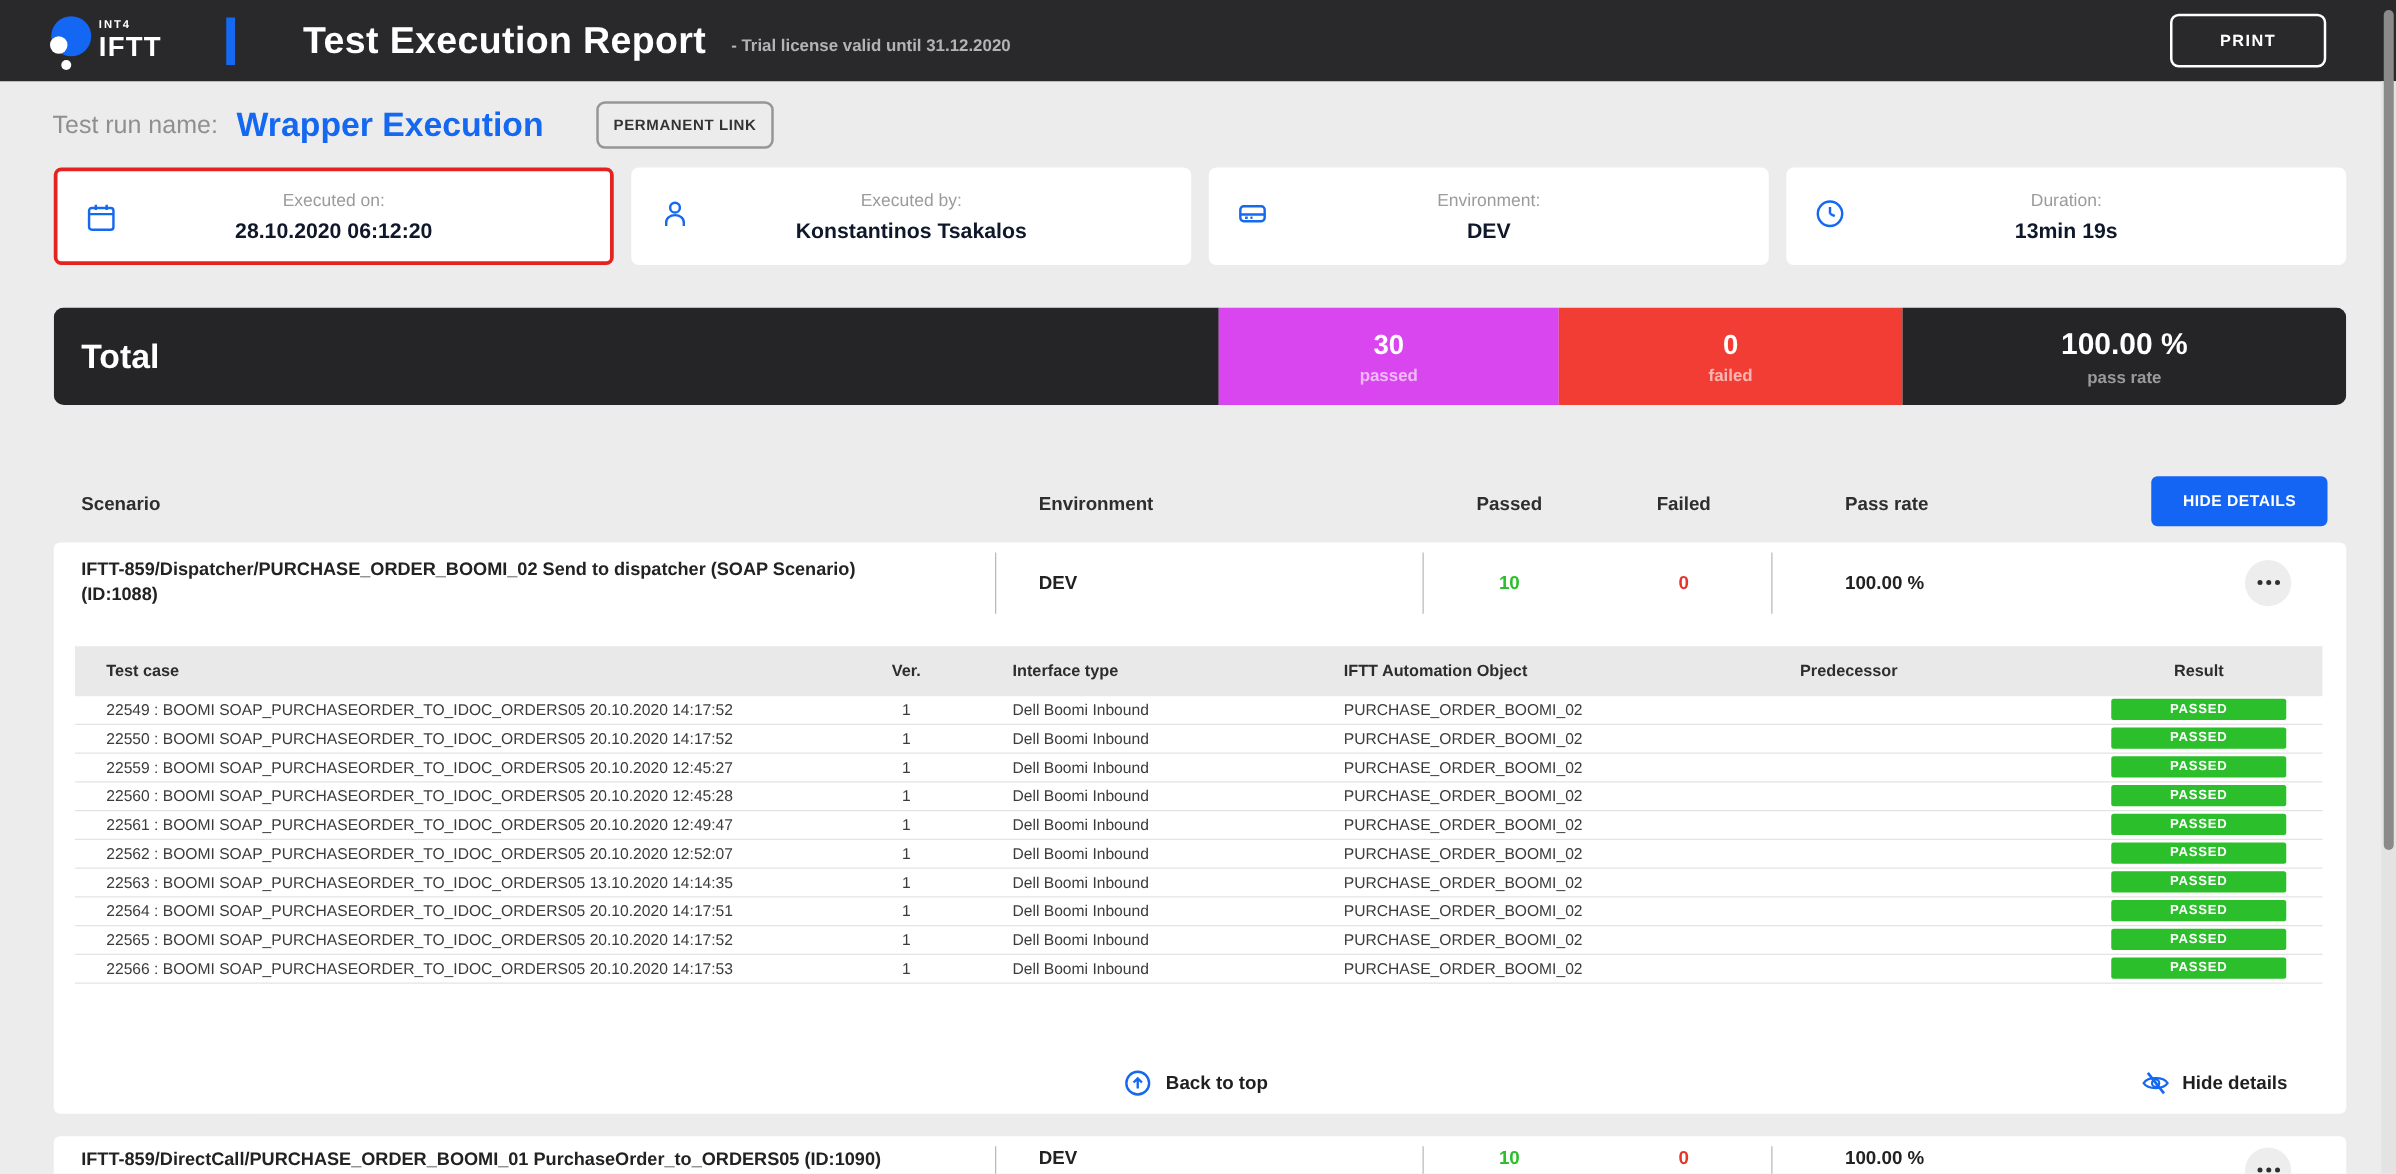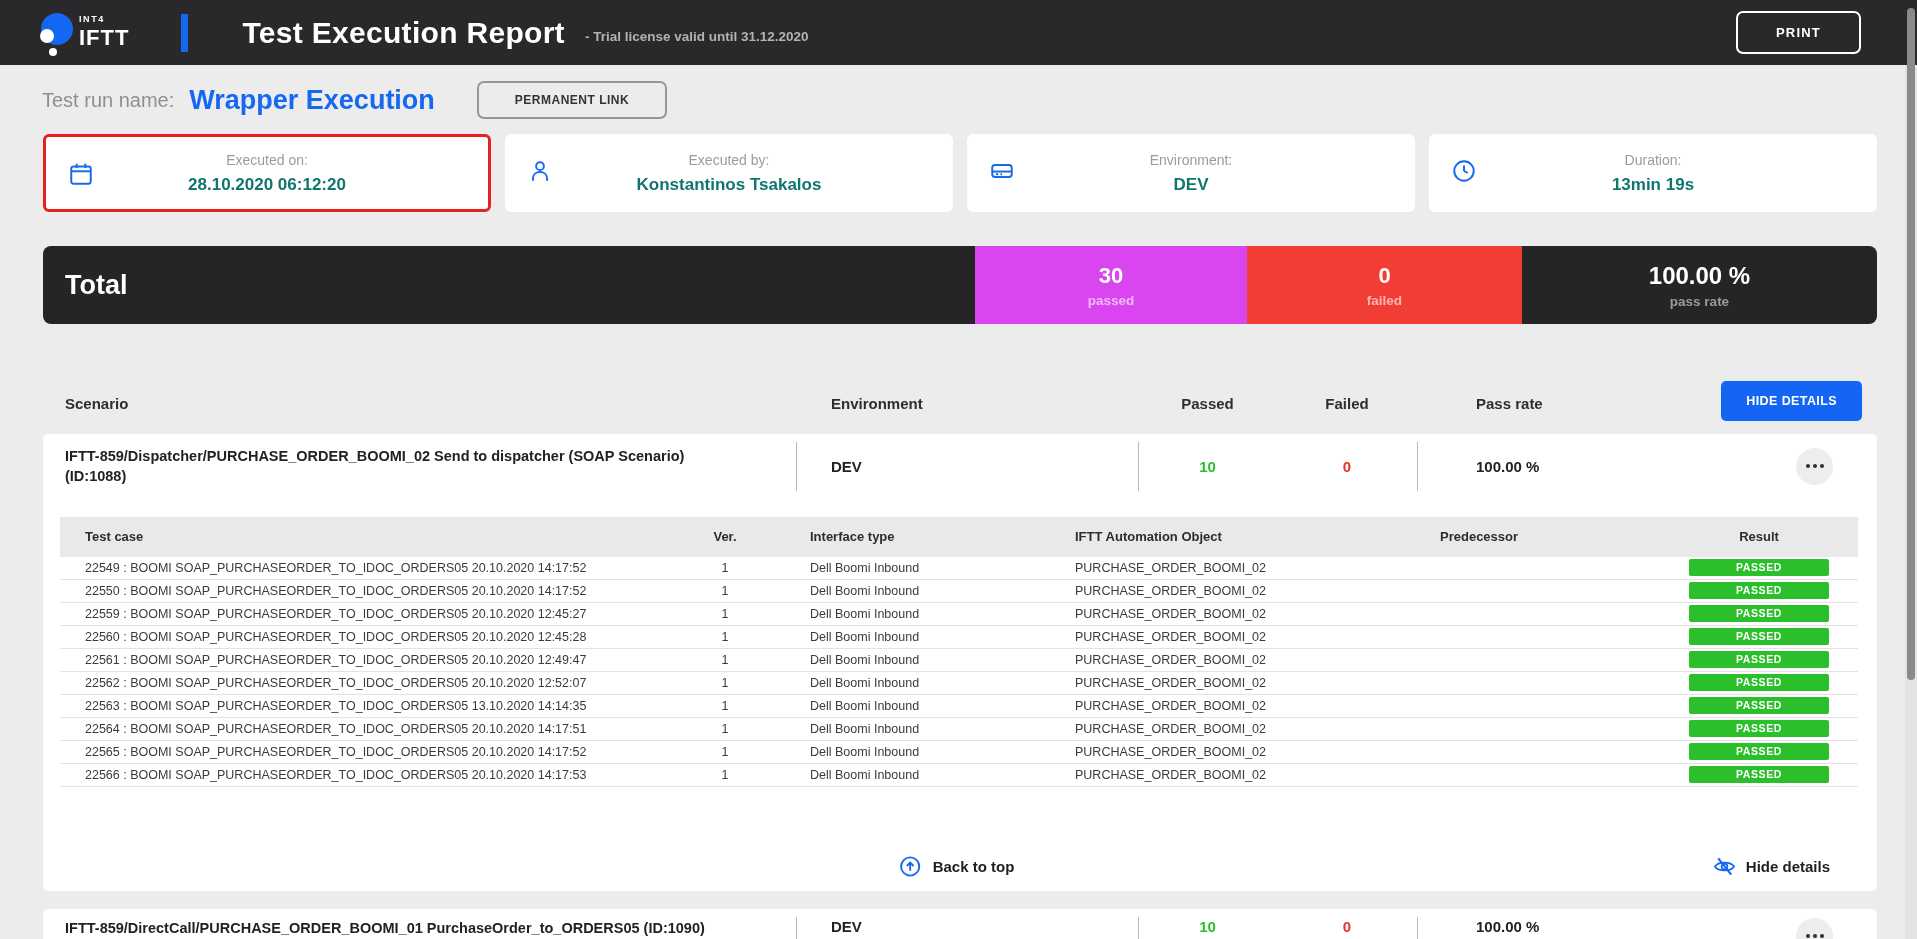--- a/index.html
+++ b/index.html
@@ -21,30 +21,30 @@
   .top-title { color:#fff; font-size:30px; font-weight:800; margin-left:54px; letter-spacing:.3px; white-space:nowrap; }
   .license { color:#b3b3b3; font-size:13.5px; font-weight:700; margin-left:20px; margin-top:8px; white-space:nowrap; }
   .print-btn { margin-left:auto; margin-right:56px; background:transparent; border:2px solid #fff;
     color:#fff; font-weight:800; font-size:13px; letter-spacing:1.2px; padding:12px 38px;
     border-radius:7px; font-family:inherit; cursor:pointer; }
   
   .testrun-row { display:flex; align-items:center; margin:13px 0 0 42px; height:44px; }
   .testrun-label { color:#8f8f8f; font-size:20px; }
   .testrun-name { color:#1568f0; font-size:27px; font-weight:700; margin-left:15px; }
   .permalink-btn { margin-left:42px; background:transparent; border:2px solid #969696; border-radius:7px;
-    color:#333; font-size:12px; font-weight:700; letter-spacing:.5px; padding:10px 36px;
+    color:#333; font-size:12px; font-weight:700; letter-spacing:.5px; padding:10px 12px;
     font-family:inherit; cursor:pointer; }
   
   .cards-row { display:grid; grid-template-columns:repeat(4,1fr); gap:14px; margin:12px 40px 0 43px; }
   .info-card { background:#fff; border-radius:6px; height:78px; position:relative;
     display:flex; flex-direction:column; align-items:center; justify-content:center; }
   .info-card.highlight { border:3px solid #e42320; }
   .card-icon { position:absolute; left:22px; top:24px; }
   .card-label { color:#9b9b9b; font-size:14px; }
-  .card-value { color:#0f766e; font-size:17px; font-weight:700; margin-top:7px; }
+  .card-value { color:#0f172a; font-size:17px; font-weight:700; margin-top:7px; }
   
   .total-bar { display:flex; margin:34px 40px 0 43px; height:78px; border-radius:8px; overflow:hidden; }
   .tb-left { flex:1; background:#252528; display:flex; align-items:center; }
   .tb-total { color:#fff; font-size:27px; font-weight:800; margin-left:22px; }
   .tb-seg { display:flex; flex-direction:column; align-items:center; justify-content:center; }
   .tb-passed { width:272px; background:#d946ef; }
   .tb-failed { width:275px; background:#f23d35; }
   .tb-right { width:355px; background:#252528; }
   .tb-value { color:#fff; font-size:22px; font-weight:800; }
   .tb-sub { font-size:13.5px; color:rgba(255,255,255,.62); margin-top:4px; font-weight:600; }

